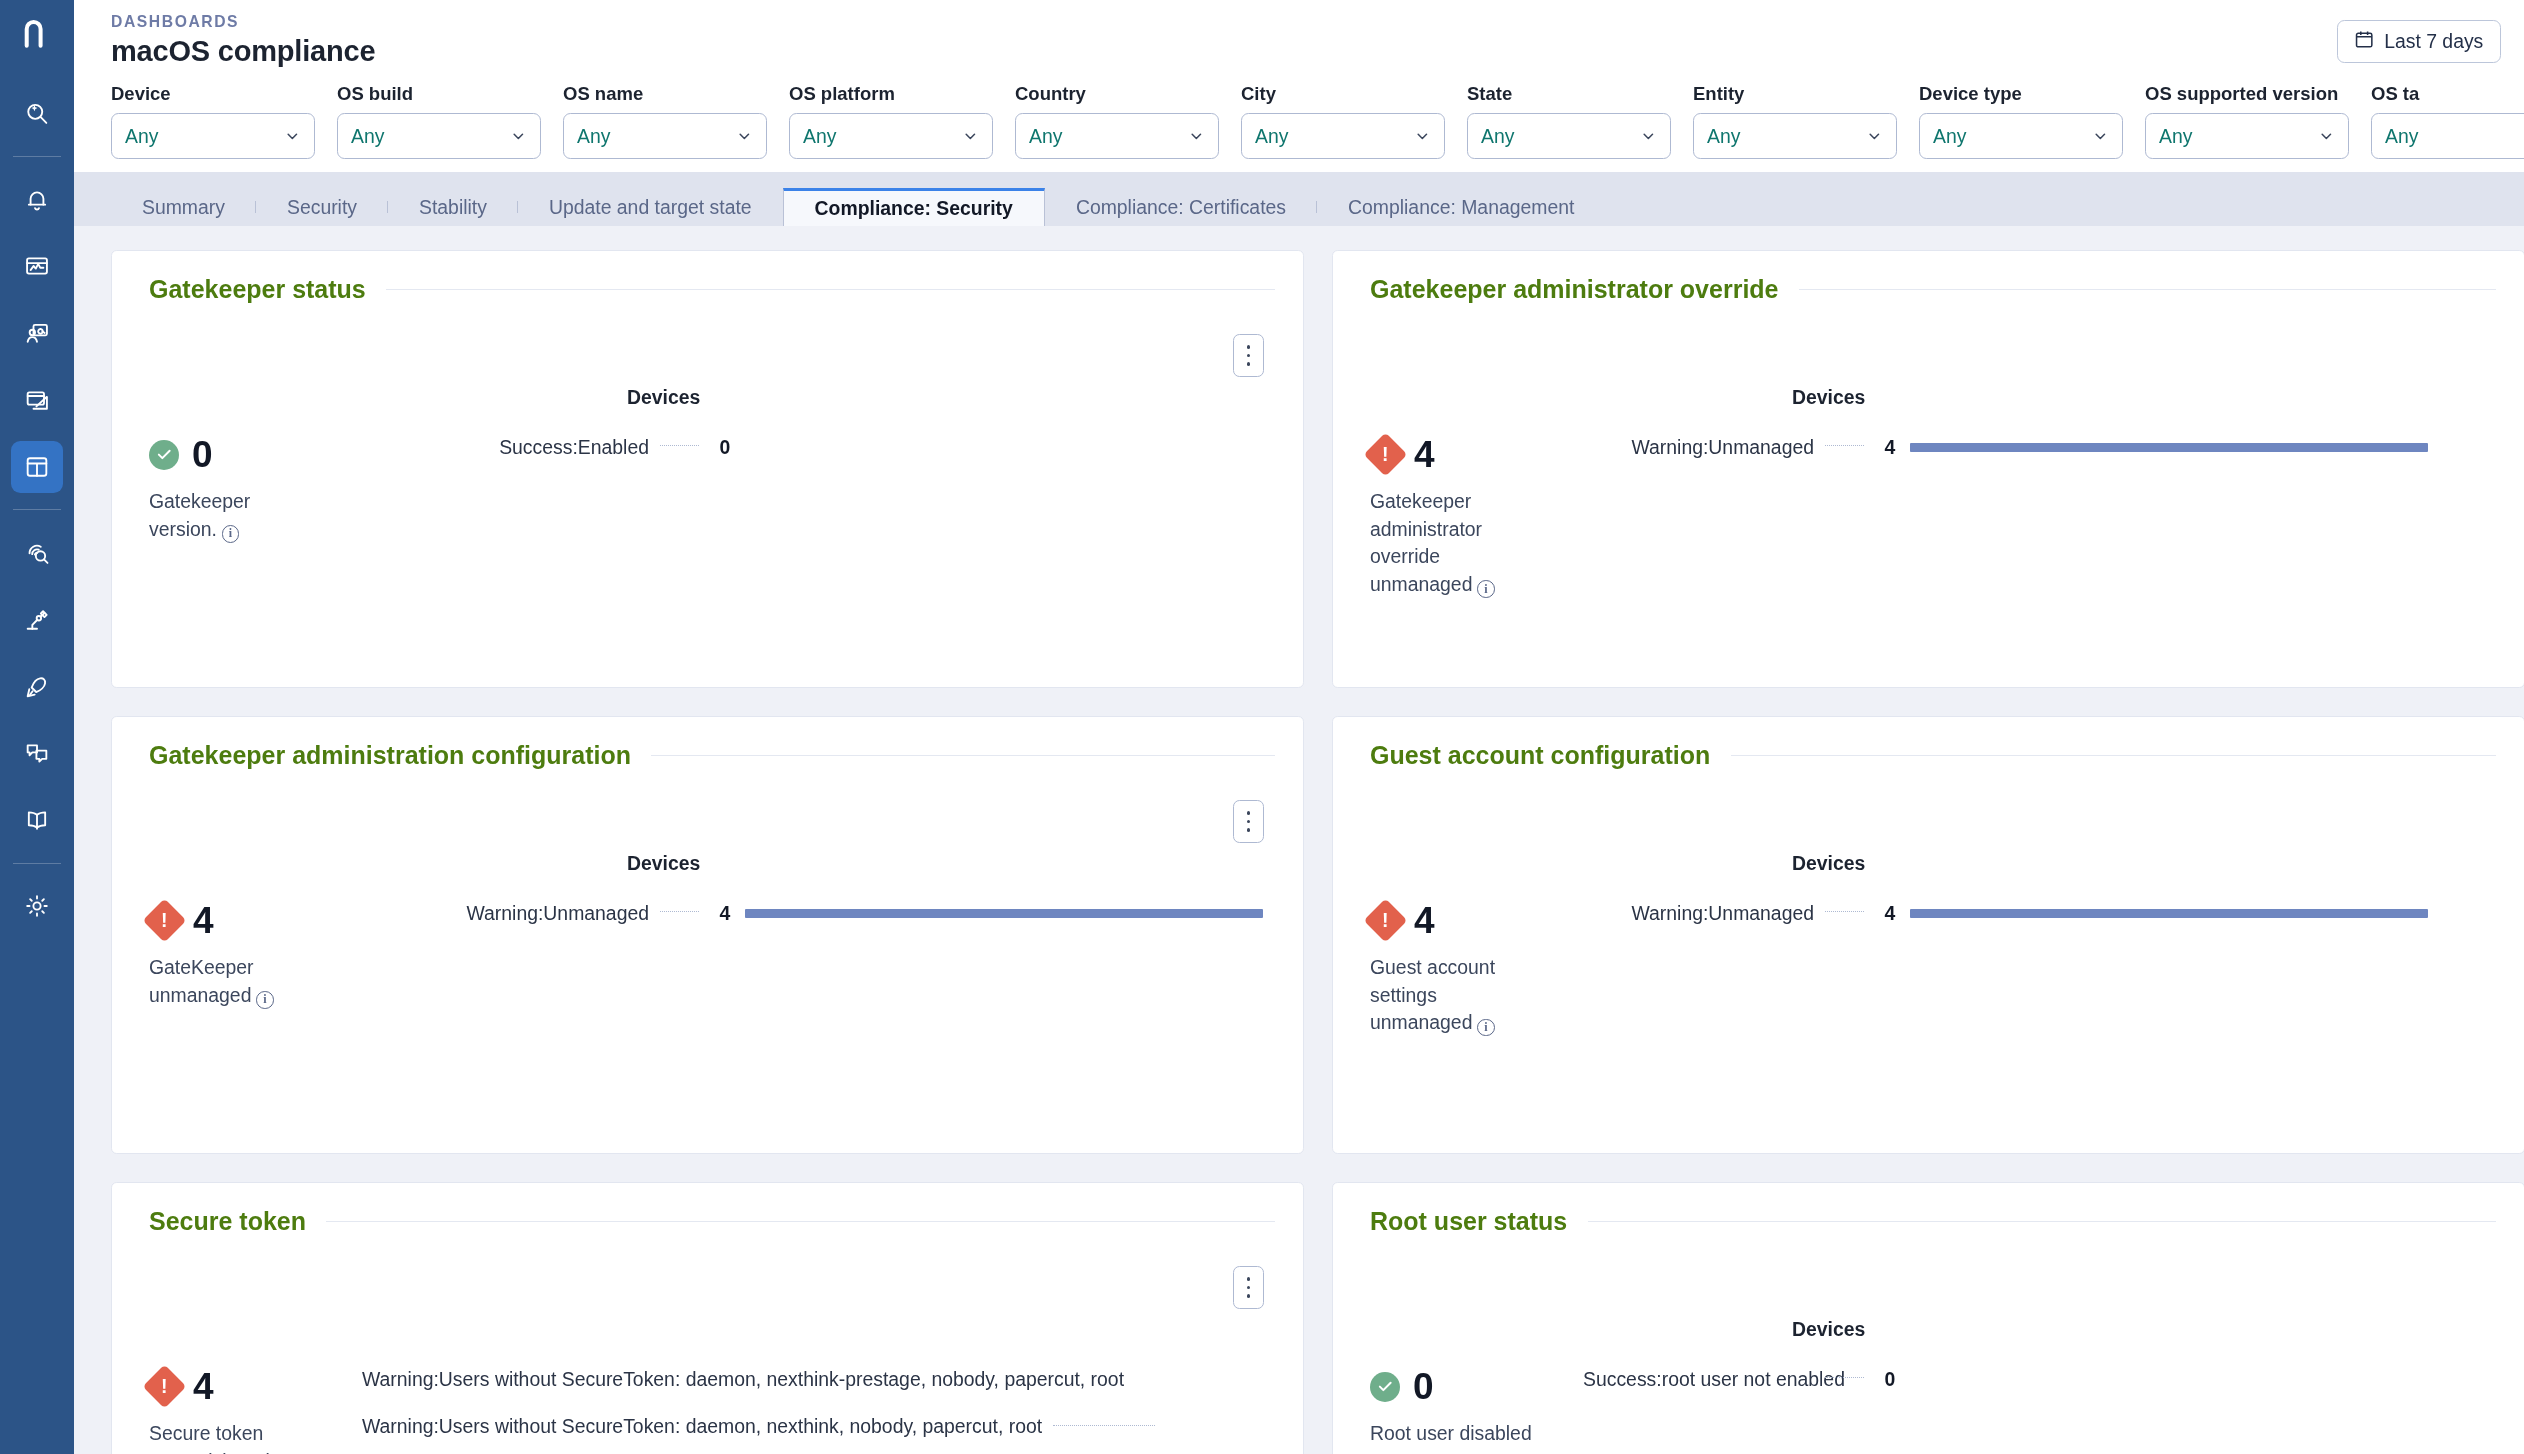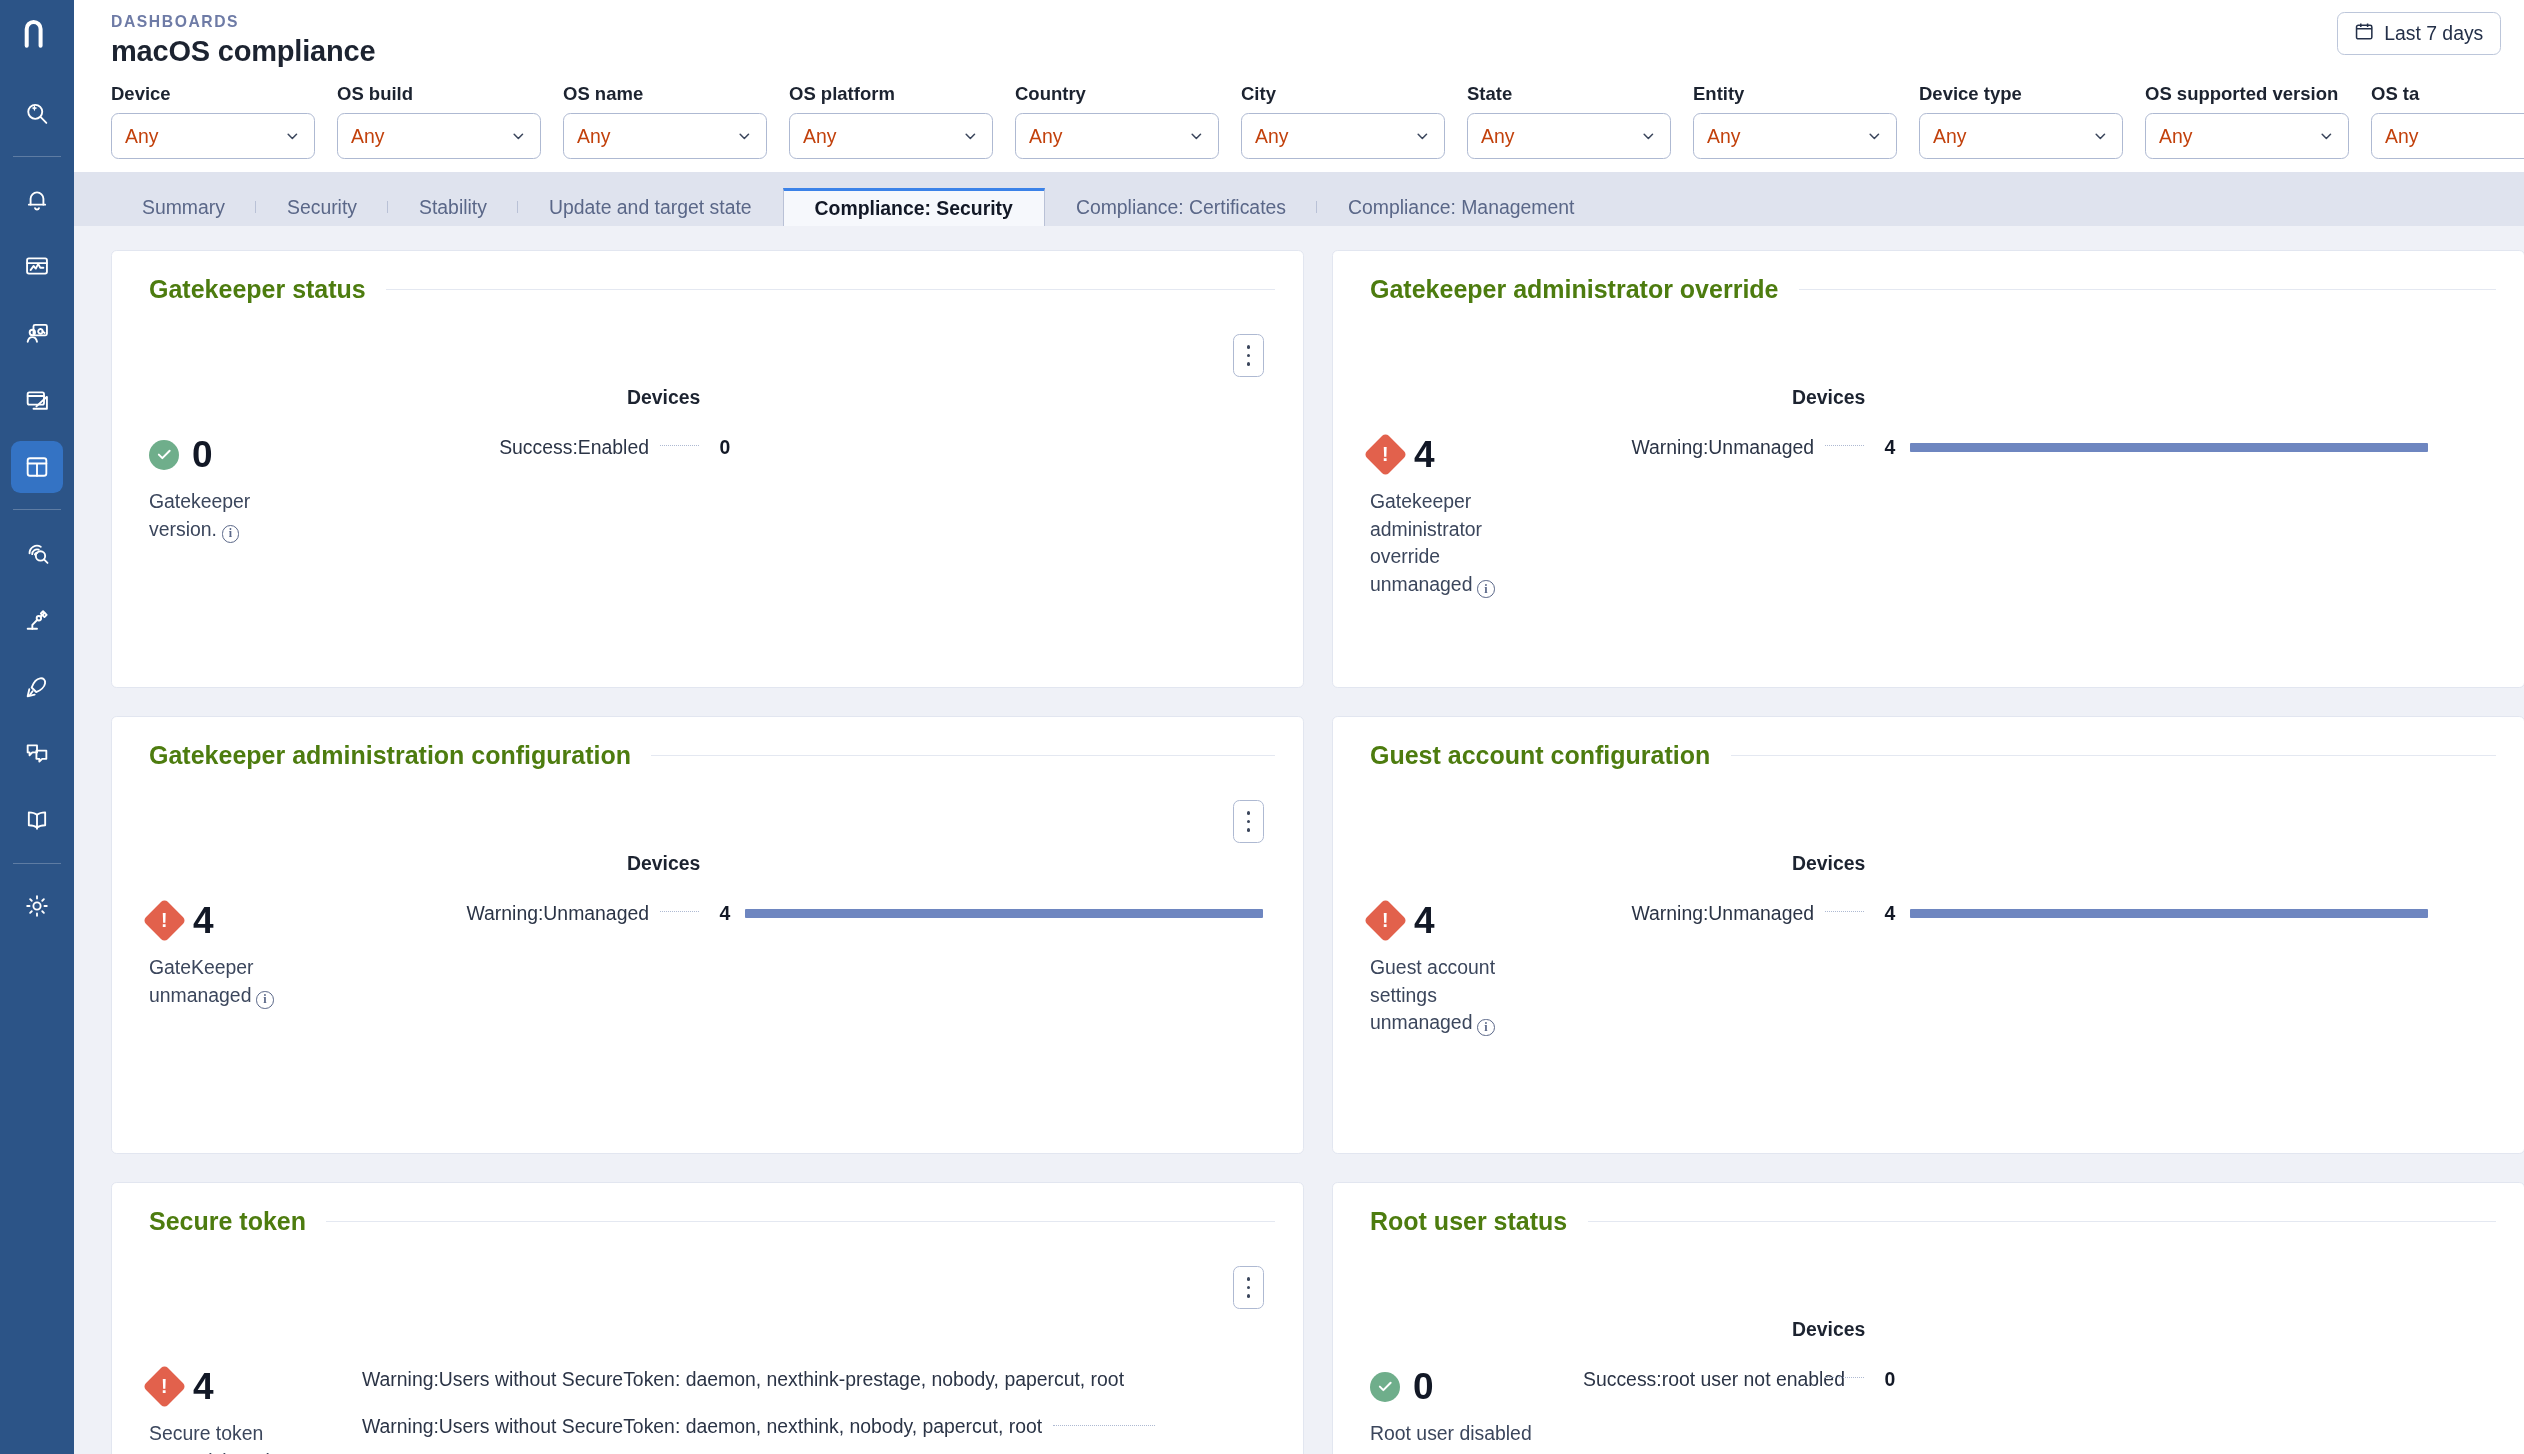--- a/index.html
+++ b/index.html
@@ -37,41 +37,41 @@
 
   
   .header { padding: 13px 24px 0 37px; position: relative; height: 68px; }
   .kicker {
     font-size: 15.7px; letter-spacing: .10em; font-weight: 700;
     color: #6E7BA6; text-transform: uppercase;
   }
   .page-title { font-size: 29px; font-weight: 700; color: #1C2330; margin-top: 3.7px; letter-spacing: -0.2px; }
 
   .daterange {
-    position: absolute; right: 24px; top: 12px;
+    position: absolute; right: 24px; top: 20px;
     height: 43px; padding: 0 16.7px;
     border: 0.9px solid #BCC6DA; border-radius: 7.4px; background: #fff;
     display: flex; align-items: center; gap: 9.3px;
     font-size: 19.4px; color: #243049; white-space: nowrap;
   }
 
   
   .filters {
     display: flex; gap: 22px; padding: 9.3px 0 13px 37px;
     height: 104px; align-items: flex-end; overflow: hidden;
   }
   .filter { width: 204px; flex: 0 0 204px; }
   .filter-label {
     font-size: 18.5px; font-weight: 700; color: #1C2330;
     margin-bottom: 8.3px; white-space: nowrap;
   }
   .filter-select {
     height: 46px; border: 0.9px solid #AEB9D2; border-radius: 7.4px; background: #fff;
     display: flex; align-items: center; padding: 11px 13px;
-    font-size: 19.4px; color: #c2410c;
+    font-size: 19.4px; color: #0f766e;
   }
   .filter-select .val { flex: 1 1 auto; }
   .filter-select .chev { color: #3B465C; display: flex; }
 
   
   .tabbar {
     background: #DFE3EE;
     height: 54px; display: flex; align-items: stretch;
     padding-left: 37px;
   }

